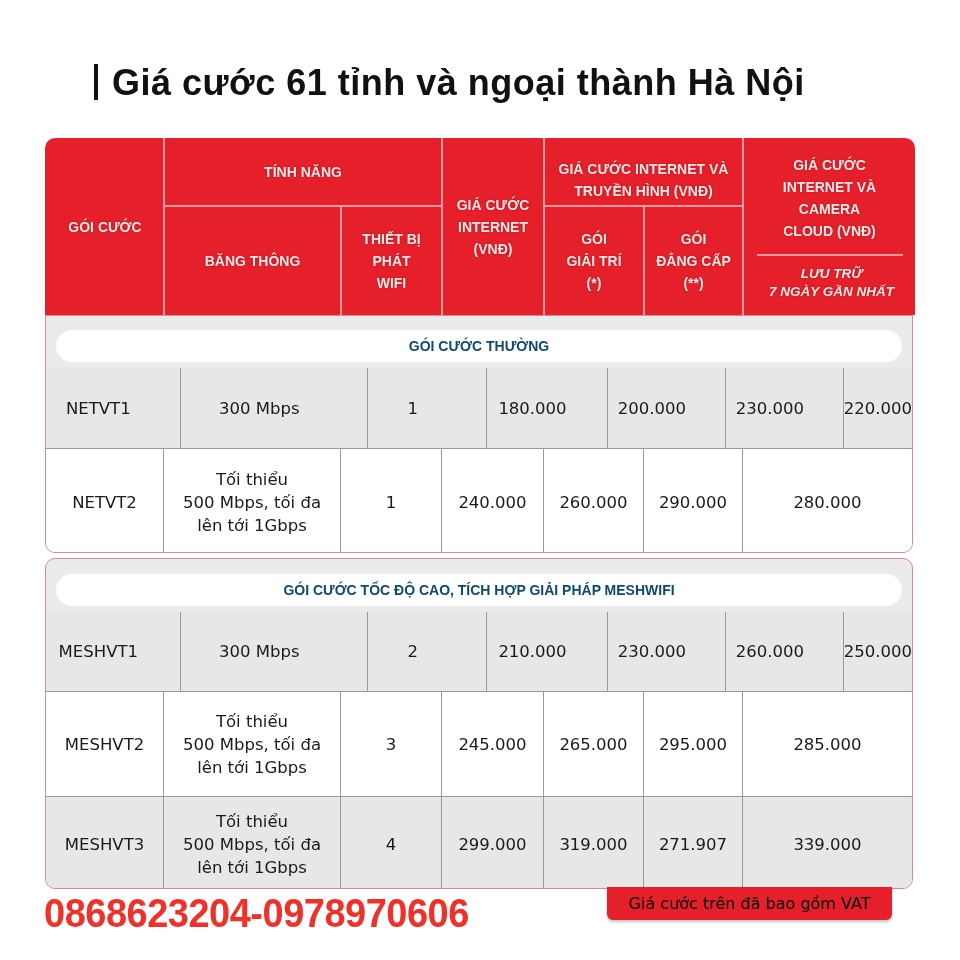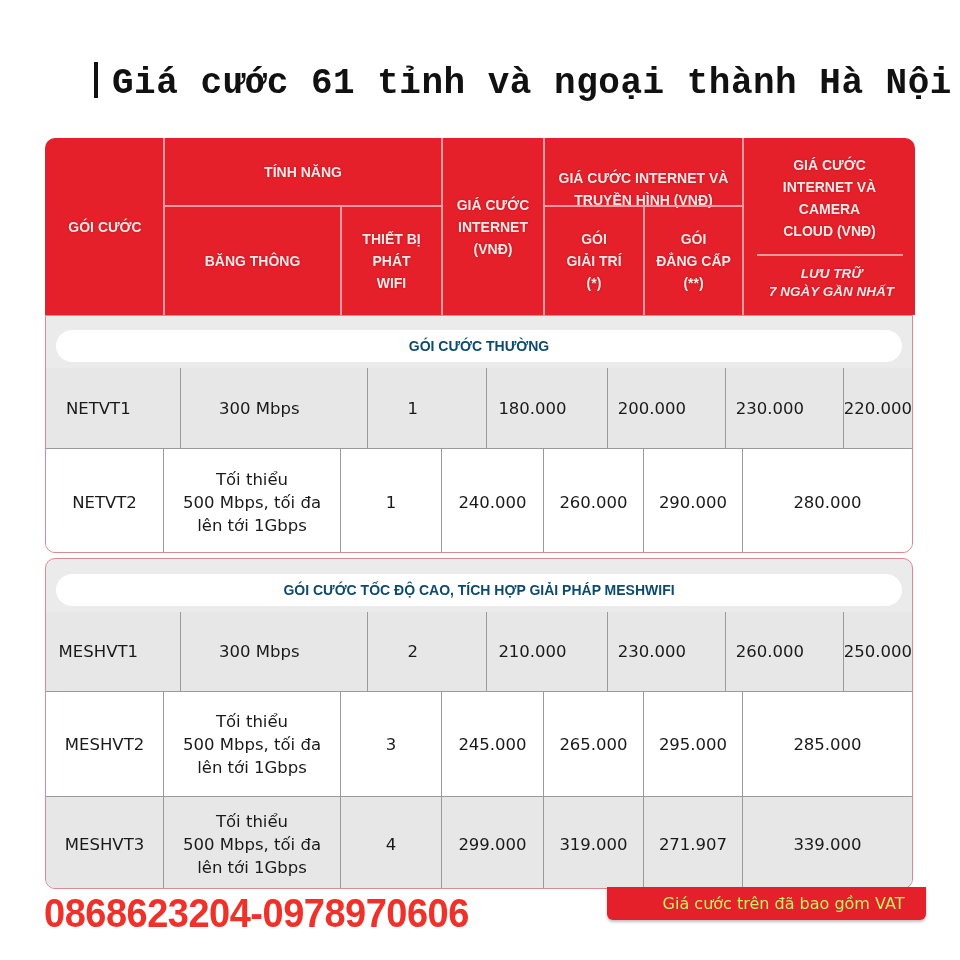--- a/index.html
+++ b/index.html
@@ -1,38 +1,38 @@
 <!DOCTYPE html>
 <html><head>
 <meta charset="utf-8">
 <style>
   html, body { margin:0; padding:0; }
   body { width:960px; height:960px; background:#ffffff; position:relative; overflow:hidden; font-family:"DejaVu Sans", sans-serif; }
-  .title { position:absolute; left:46px; top:62px; font-size:36px; font-weight:bold; color:#111; letter-spacing:0.5px; font-family:Liberation Mono, monospace; white-space:nowrap;padding-left:48px; }
+  .title { position:absolute; left:46px; top:62px; font-size:36px; font-weight:bold; color:#111; letter-spacing:0.5px; font-family:Liberation Sans, sans-serif; white-space:nowrap;padding-left:48px; }
   .title .bar { display:inline-block; width:4px; height:36px; background:#111; vertical-align:-5px; margin-right:14px; }
 
   .header { position:absolute; left:45px; top:138px; width:870px; height:177px; background:#e5202a; border-radius:10px 10px 0 0; overflow:hidden; }
   .hcell { position:absolute; display:flex; align-items:center; justify-content:center; text-align:center; color:#fbe9e9; font-weight:bold; font-size:14px; line-height:22px; font-family:"Liberation Sans", sans-serif; text-shadow:0 0 2px rgba(120,0,0,0.5); box-sizing:border-box; }
   .vline { position:absolute; width:2px; background:#f59aa0; }
   .hline { position:absolute; height:2px; background:#f59aa0; }
   .italic { font-style:italic; font-weight:bold; }
 
   .section { position:absolute; left:45px; width:868px; background:#ebebeb; border:1.5px solid #d98a8f; border-radius:0 0 10px 10px; box-sizing:border-box; overflow:hidden; }
   .section.s2 { border-radius:10px; }
   .pill { position:absolute; left:10px; right:10px; height:32px; background:#ffffff; border-radius:16px; display:flex; align-items:center; justify-content:center; color:#0c4a6e; font-weight:bold; font-size:14px; font-family:"Liberation Sans", sans-serif; }
   .row { position:absolute; left:0; right:0; display:flex; border-top:1px solid #9a9a9a; }
   .row.first { border-top:none;gap:29px; }
   .row.grey { background:#e7e7e8; }
   .row.white { background:#ffffff; }
   .cell { display:flex; align-items:center; justify-content:center; text-align:center; font-size:16.5px; line-height:23px; color:#1a1a1a; border-left:1px solid #9a9a9a; box-sizing:border-box; font-family:"DejaVu Sans", sans-serif; }
   .cell:first-child { border-left:none; }
   .c0 { width:117px; } .c1 { width:177px; } .c2 { width:101px; } .c3 { width:102px; } .c4 { width:100px; } .c5 { width:99px; } .c6 { flex:1; }
 
   .phone { position:absolute; left:44px; top:890px; font-size:38px; font-weight:bold; color:#f0312a; font-family:"Liberation Sans", sans-serif; letter-spacing:-0.5px; transform:scaleY(1.08); transform-origin:top left; }
-  .vat { position:absolute; left:607px; top:887px; width:285px; height:33px; background:#e5202a; border-radius:0 0 6px 6px; color:#bef264; font-size:16px; display:flex; align-items:center; justify-content:center; font-family:"DejaVu Sans", sans-serif; box-shadow:0 2px 3px rgba(0,0,0,0.25);padding-left:34px; }
+  .vat { position:absolute; left:607px; top:887px; width:285px; height:33px; background:#e5202a; border-radius:0 0 6px 6px; color:#000000; font-size:16px; display:flex; align-items:center; justify-content:center; font-family:"DejaVu Sans", sans-serif; box-shadow:0 2px 3px rgba(0,0,0,0.25); }
 </style>
 </head>
 <body>
 
 <div class="title"><span class="bar"></span><span>Giá cước 61 tỉnh và ngoại thành Hà Nội</span></div>
 
 <div class="header">
 
   <div class="hcell" style="left:1px;top:0;width:118px;height:177px;">GÓI CƯỚC</div>
   <div class="hcell" style="left:120px;top:0;width:276px;height:67px;">TÍNH NĂNG</div>
@@ -40,21 +40,21 @@
   <div class="hcell" style="left:297px;top:69px;width:99px;height:108px;flex-direction:column;">
     <span>THIẾT BỊ</span>
     <span>PHÁT</span>
     <span>WIFI</span>
   </div>
   <div class="hcell" style="left:398px;top:0;width:100px;height:177px;flex-direction:column;">
     <span>GIÁ CƯỚC</span>
     <span>INTERNET</span>
     <span>(VNĐ)</span>
   </div>
-  <div class="hcell" style="left:500px;top:12px;width:197px;height:78px;flex-direction:column;">
+  <div class="hcell" style="left:500px;top:3px;width:197px;height:78px;flex-direction:column;">
     <span>GIÁ CƯỚC INTERNET VÀ</span>
     <span>TRUYỀN HÌNH (VNĐ)</span>
   </div>
   <div class="hcell" style="left:500px;top:69px;width:98px;height:108px;flex-direction:column;">
     <span>GÓI</span>
     <span>GIẢI TRÍ</span>
     <span>(*)</span>
   </div>
   <div class="hcell" style="left:600px;top:69px;width:97px;height:108px;flex-direction:column;">
     <span>GÓI</span>

